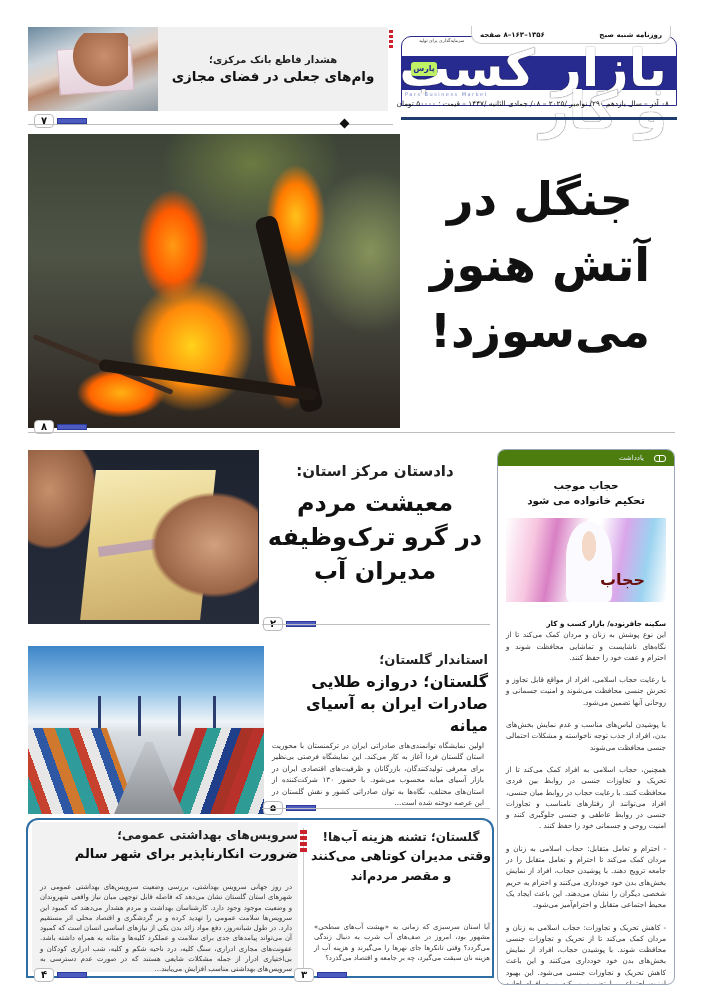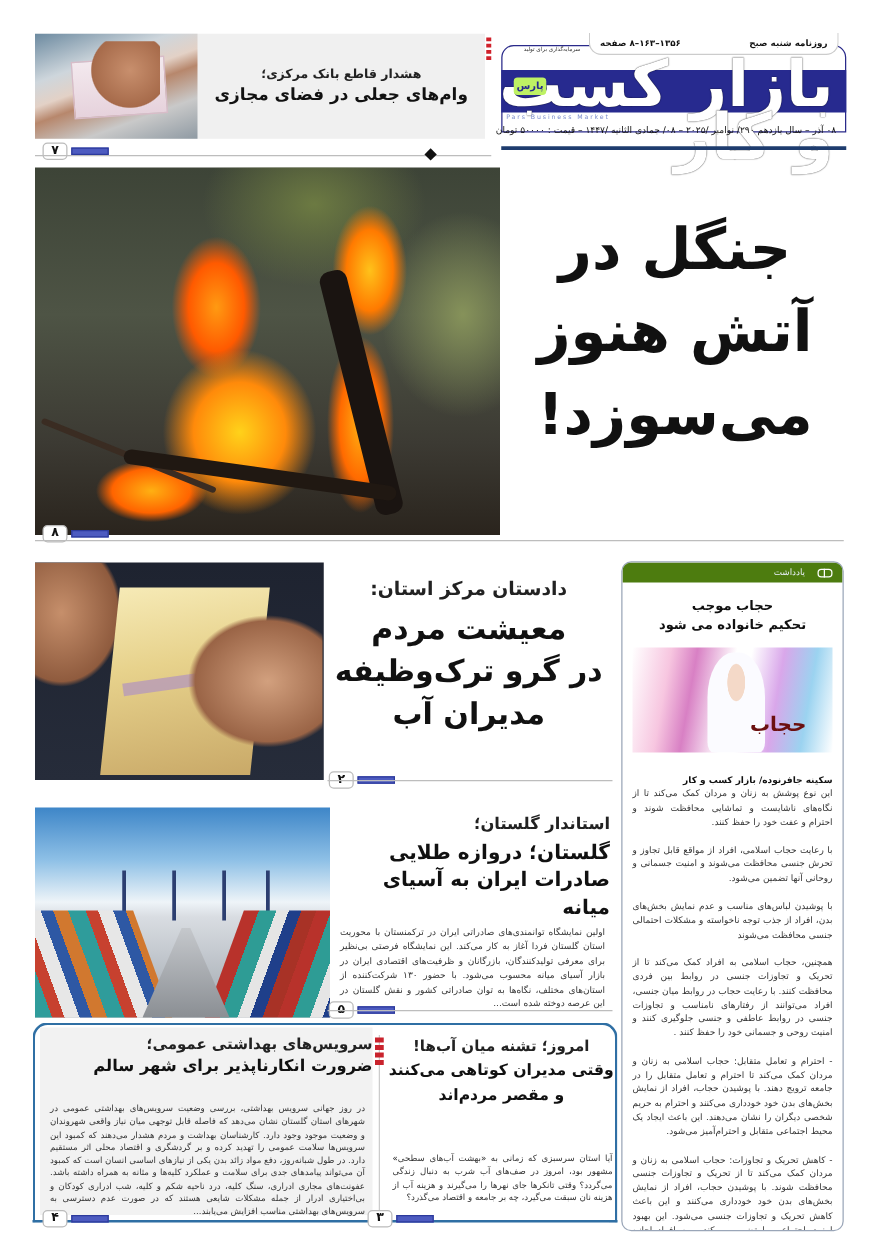--- a/index.html
+++ b/index.html
@@ -246,21 +246,21 @@
 </div>
 <div class="abs divider-v"></div>
 <div class="abs red-ticks2">
     <div></div>
     <div></div>
     <div></div>
     <div></div>
   </div>
 <div class="abs panel3">
   <div class="panel3-title">
-    <div class="panel3-kicker">امروز؛ تشنه میان آب‌ها!</div>
+    <div class="panel3-kicker">گلستان؛ تشنه هزینه آب‌ها!</div>
     <div class="panel3-head">وقتی مدیران کوتاهی می‌کنند</div>
     <div class="panel3-head">و مقصر مردم‌اند</div>
   </div>
   <div class="panel3-body">آیا استان سرسبزی که زمانی به «بهشت آب‌های سطحی» مشهور بود، امروز در صف‌های آب شرب به دنبال زندگی می‌گردد؟ وقتی تانکرها جای نهرها را می‌گیرند و هزینه آب از هزینه نان سبقت می‌گیرد، چه بر جامعه و اقتصاد می‌گذرد؟</div>
 </div>
 <div class="abs bottom-rule"></div>
 <div class="page-badge" style="left:34px; top:968px;">
   <span class="num">۴</span>
   <span class="tag"></span>
 </div>

